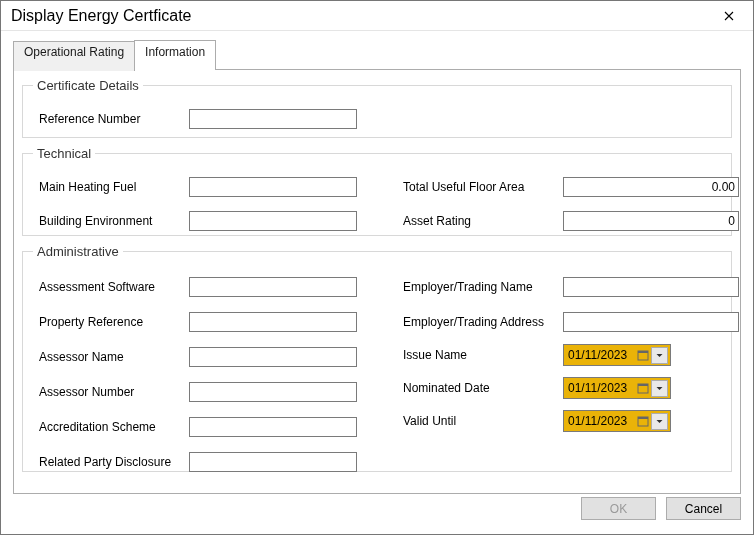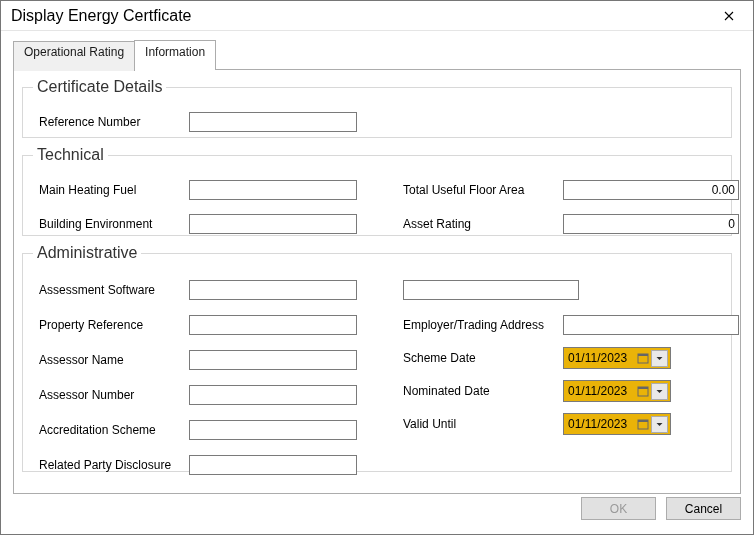--- a/index.html
+++ b/index.html
@@ -15,21 +15,21 @@
   .tabs { display:flex; position:relative; z-index:2; }
   .tab { border:1px solid #acacac; background:#fff; padding:4px 10px; border-bottom:none; margin-right:-1px; cursor:pointer; position:relative; top:1px; color:#1a1a1a;}
   .tab.inactive { background:#f0f0f0; top:2px; height:30px; padding-top:3px;}
   .tab.active { background:#fff; z-index:3; }
   .tabpage { border:1px solid #acacac; background:#fff; height:calc(100% - 22px); padding:8px 8px; position:relative; }
 
   fieldset { border:1px solid #d8d8d8; margin:0 0 8px 0; padding:10px 10px 10px 10px; position:relative; }
   fieldset.certificate { height:60px; }
   fieldset.technical { height:90px; }
   fieldset.administrative { height:228px; }
-  legend { font-size:16px; padding:0 4px; color:#333; }
+  legend { font-size:13px; padding:0 4px; color:#333; }
 
   .row { display:flex; align-items:center; position:absolute; }
   .lbl { width:150px; color:#000; }
   .lbl-r { width:160px; color:#000; }
   input.text { width:168px; height:20px; border:1px solid #7a7a7a; padding:1px 3px; background:#fff; }
   input.text-r { width:176px; height:20px; border:1px solid #7a7a7a; padding:1px 3px; background:#fff; text-align:right; }
   input.text-rw { width:176px; height:20px; border:1px solid #7a7a7a; padding:1px 3px; background:#fff; }
 
   .datepick { width:108px; height:22px; border:1px solid #7a7a7a; display:flex; align-items:center; justify-content:space-between; padding:0 2px 0 4px; background:#eab308; cursor:pointer;}
   .datepick .dp-btn { width:17px; height:17px; border:1px solid #acacac; background:#e9e9e9; display:flex; align-items:center; justify-content:center; }
@@ -113,28 +113,29 @@
         <div class="row col-left" style="top:158px;">
           <span class="lbl">Accreditation Scheme</span>
           <input class="text" value="" style="">
         </div>
         <div class="row col-left" style="top:193px;">
           <span class="lbl">Related Party Disclosure</span>
           <input class="text" value="" style="">
         </div>
 
         <div class="row" style="top:18px; left:380px;">
+          <span class="lbl-r">Employer/Trading Name</span>
           <input class="text-rw" value="" style="">
         </div>
         <div class="row" style="top:53px; left:380px;">
           <span class="lbl-r">Employer/Trading Address</span>
           <input class="text-rw" value="" style="">
         </div>
         <div class="row" style="top:85px; left:380px;">
-          <span class="lbl-r">Scheme Date</span>
+          <span class="lbl-r">Issue Name</span>
           <div class="datepick">
             <span>01/11/2023</span>
             <div style="display:flex;align-items:center;">
               <svg class="cal" viewBox="0 0 12 12">
                   <rect x="1" y="2" width="10" height="9" fill="none" stroke="#666"></rect>
                   <rect x="1" y="2" width="10" height="2" fill="#666"></rect>
                 </svg>
               <div class="dp-btn">
                 <svg viewBox="0 0 7 7">
                     <path d="M0.5 2 L3.5 5 L6.5 2 Z" fill="#333"></path>

